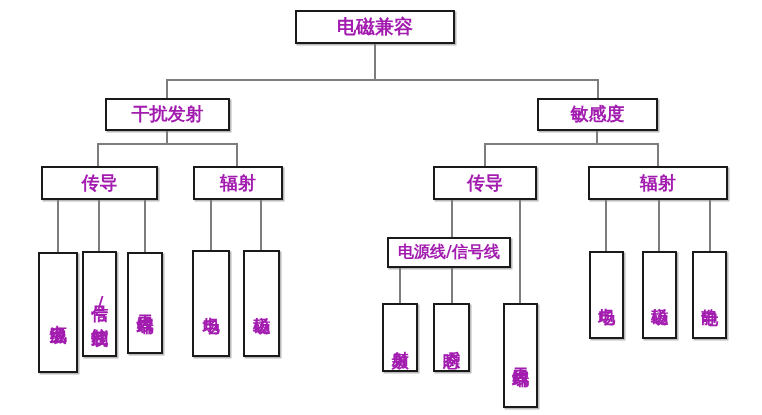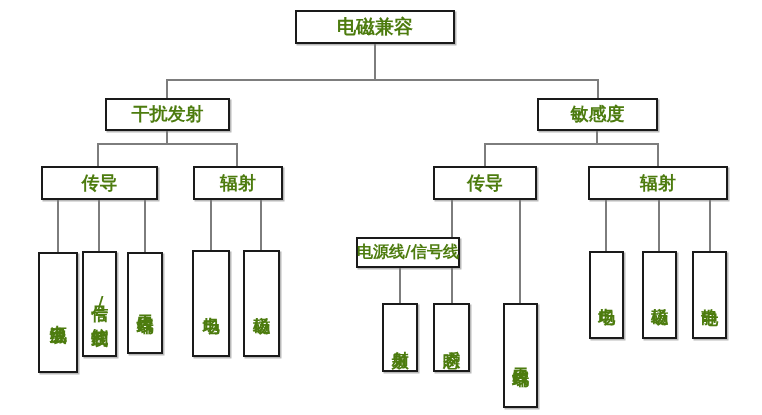--- a/index.html
+++ b/index.html
@@ -4,21 +4,21 @@
 <style>
   html,body { margin:0; padding:0; background:#ffffff; }
   .stage {
     position:relative; width:762px; height:415px; background:#ffffff;
     font-family:"DejaVu Sans","Liberation Sans",sans-serif; overflow:hidden;
   }
   .node {
     position:absolute; box-sizing:border-box;
     border:2px solid #1a1a1a; background:#ffffff;
     display:flex; align-items:center; justify-content:center;
-    font-weight:bold; color:#4d7c0f; font-size:18px; line-height:1.15;
+    font-weight:bold; color:#a21caf; font-size:18px; line-height:1.15;
     box-shadow:1.5px 1.5px 0 rgba(128,128,128,0.55);
     text-align:center; white-space:nowrap;
   }
   .node.root  { font-size:19px; }
   .node.small { font-size:16px; }
   .vnode span {
     writing-mode:vertical-rl; text-orientation:upright;
     font-size:17px; letter-spacing:1px;
   }
   .vline, .hline { position:absolute; background:#7d7d7d; }
@@ -108,21 +108,21 @@
   </div>
 
   <div class="node vnode" style="left:192px;top:250px;width:38px;height:107px;">
     <span>电场</span>
   </div>
 
   <div class="node vnode" style="left:243px;top:250px;width:37px;height:107px;">
     <span>磁场</span>
   </div>
 
-  <div class="node small" style="left:356px;top:237px;width:104px;height:31px;">
+  <div class="node small" style="left:387px;top:237px;width:124px;height:31px;">
     <span>电源线/信号线</span>
   </div>
 
   <div class="node vnode" style="left:382px;top:303px;width:36px;height:69px;">
     <span>射频</span>
   </div>
 
   <div class="node vnode" style="left:433px;top:303px;width:37px;height:69px;">
     <span>瞬态</span>
   </div>

